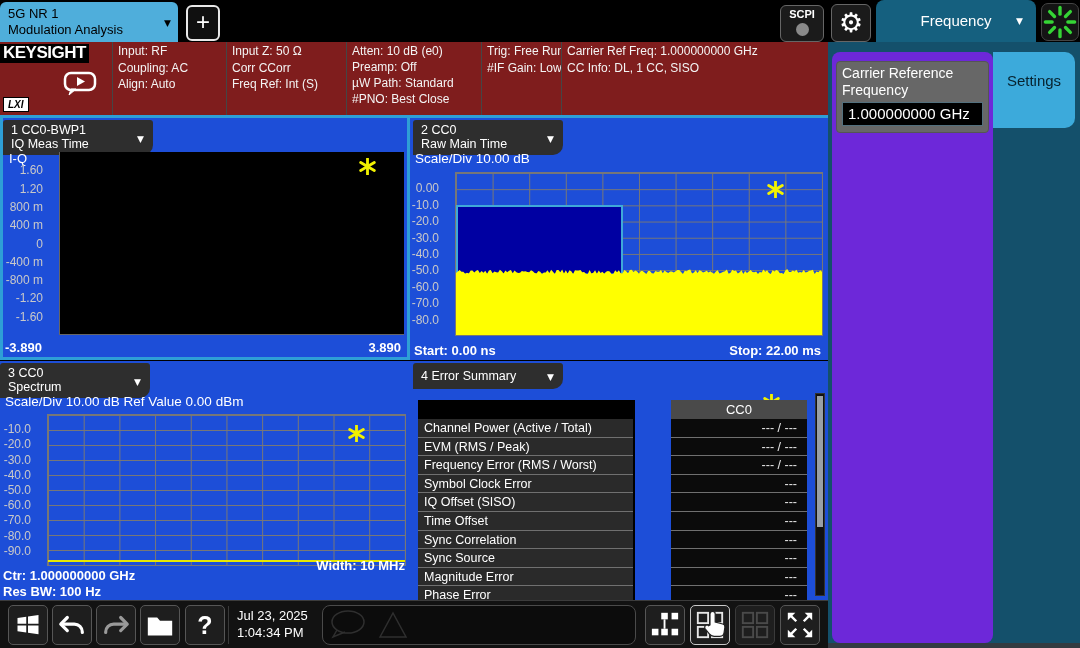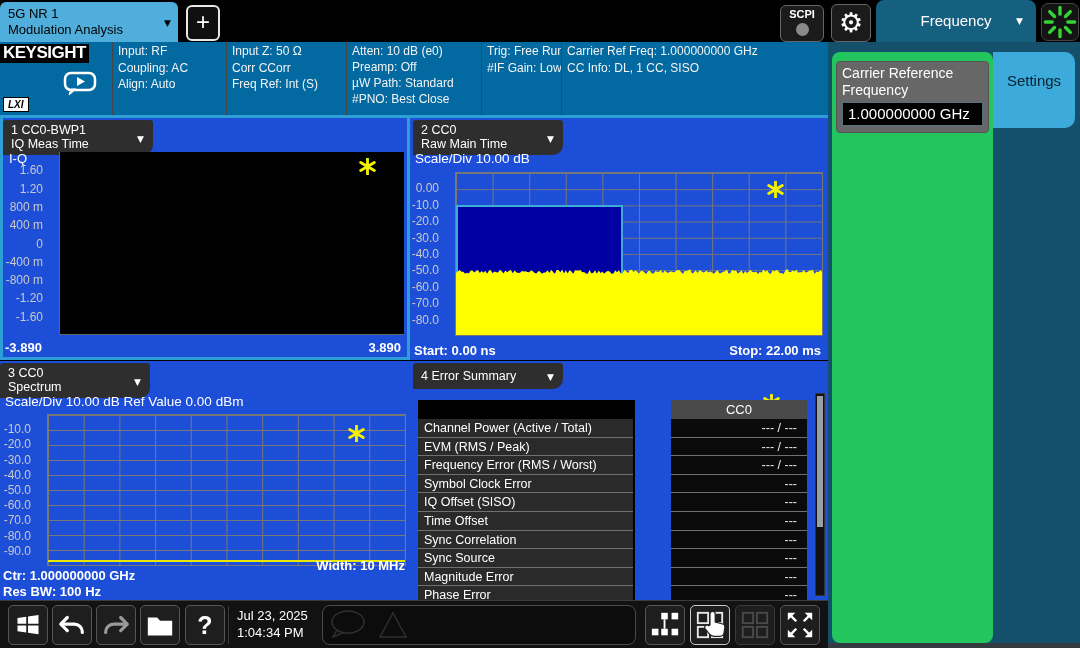--- a/index.html
+++ b/index.html
@@ -19,21 +19,21 @@
   .scpi-btn .lbl{font-size:11px;font-weight:bold;line-height:13px;margin-top:2px;}
   .scpi-btn .led{width:13px;height:13px;border-radius:50%;background:#8a8a8a;margin:2px auto 0;}
   .gear-btn{left:831px;top:4px;width:40px;height:38px;background:#1b1b1b;border:1px solid #666;border-radius:6px;
             font-family:"DejaVu Sans",sans-serif;font-size:27px;line-height:36px;text-align:center;color:#fff;}
   .freq-tab{left:876px;top:0;width:160px;height:42px;background:#15607F;border-radius:8px 8px 0 0;
             font-size:15px;line-height:42px;text-align:center;color:#fff;}
   .freq-tab .caret{position:absolute;right:13px;top:0;font-size:9px;font-family:"DejaVu Sans",sans-serif;}
   .spin-btn{left:1041px;top:3px;width:38px;height:38px;background:#141414;border:1px solid #444;border-radius:7px;}
 
   
-  .info-bar{left:0;top:42px;width:828px;height:73px;background:#0369a1;display:flex;}
+  .info-bar{left:0;top:42px;width:828px;height:73px;background:#7f1d1d;display:flex;}
   .info-col{font-size:12px;line-height:16.5px;color:#f4f4f4;padding:1px 5px;border-left:1px solid #454545;
             white-space:nowrap;overflow:hidden;}
   .ks-block{width:112px;position:relative;border-left:none;}
   .ks-brand{position:absolute;left:0;top:2px;background:#000;color:#fff;font-weight:bold;font-size:17px;
             padding:1px 3px;letter-spacing:-0.5px;}
   .lxi-badge{position:absolute;left:3px;bottom:3px;background:#fff;color:#000;border:1px solid #000;
              font-size:10px;font-weight:bold;font-style:italic;padding:0 4px;line-height:13px;}
   .blue-sep{left:0;top:115px;width:828px;height:3px;background:#2E9FD6;}
 
   
@@ -69,21 +69,21 @@
           border-radius:5px;text-align:center;}
   .tb-sep{position:absolute;top:5px;width:1px;height:38px;background:#3a3a3a;}
   .tb-date{position:absolute;left:237px;top:6px;font-size:13px;line-height:17px;color:#fff;white-space:nowrap;}
   .note-box{position:absolute;left:322px;top:4px;width:314px;height:40px;background:#0c0c0c;
             border:1px solid #4a4a4a;border-radius:8px;}
   .qmark{font-size:25px;font-weight:bold;line-height:38px;color:#fff;}
 
   
   .right-bg{left:828px;top:42px;width:252px;height:606px;background:#14506B;}
   .right-strip{left:828px;top:643px;width:252px;height:5px;background:#333b41;}
-  .side-panel{position:absolute;left:4px;top:10px;width:161px;height:591px;background:#22c55e;border-radius:8px;}
+  .side-panel{position:absolute;left:4px;top:10px;width:161px;height:591px;background:#6d28d9;border-radius:8px;}
   .settings-tab{position:absolute;left:165px;top:10px;width:82px;height:76px;background:#3CAADB;
                 border-radius:0 10px 10px 0;color:#07222e;font-size:15px;text-align:center;padding-top:20px;}
   .freq-card{position:absolute;left:4px;top:9px;width:153px;background:#676767;border:1px solid #555;
              border-radius:4px;padding:3px 5px 6px;}
   .freq-card .flabel{font-size:14px;line-height:17px;color:#fff;}
   .freq-card .fval{margin-top:3px;background:#000;border:1px solid #53707e;color:#fff;
                    font-size:15px;line-height:20px;padding:1px 5px;}
 </style>
 </head>
 <body>

